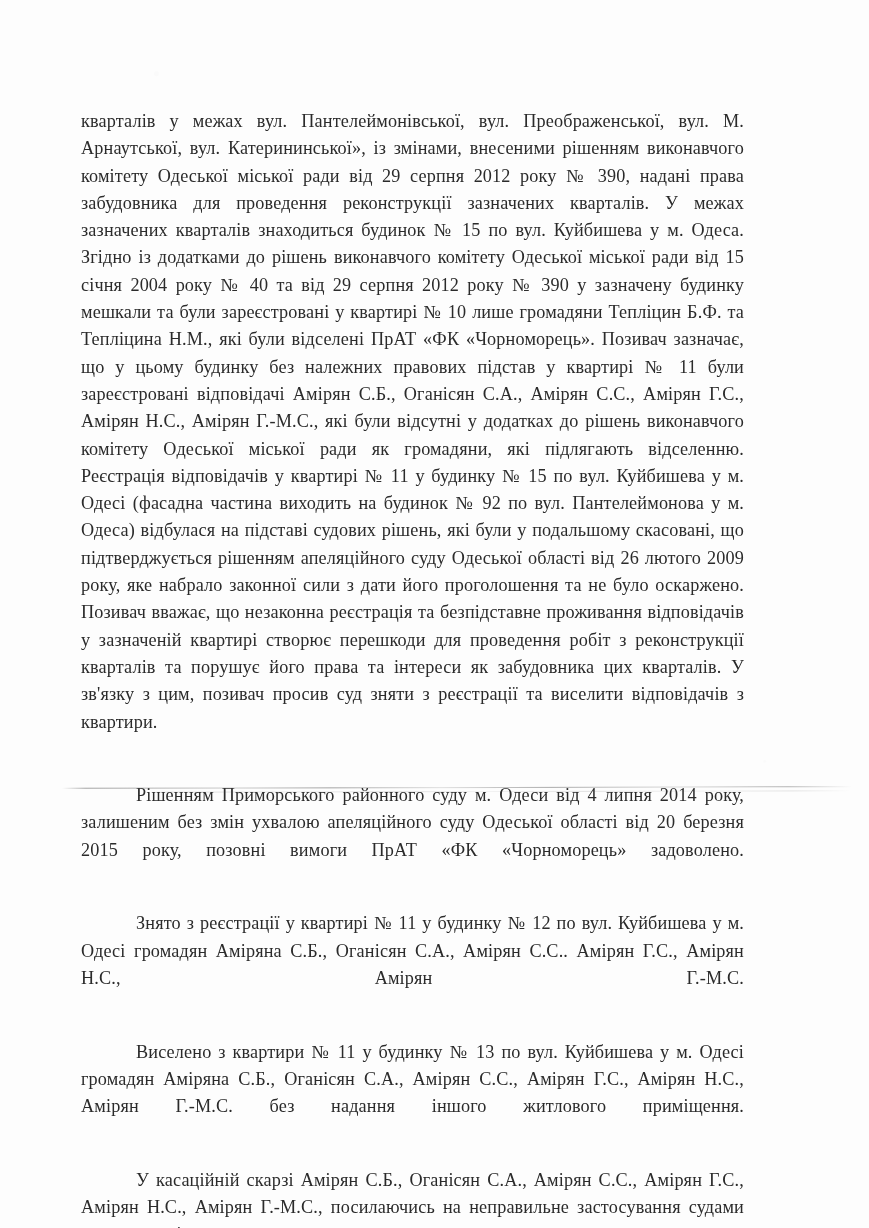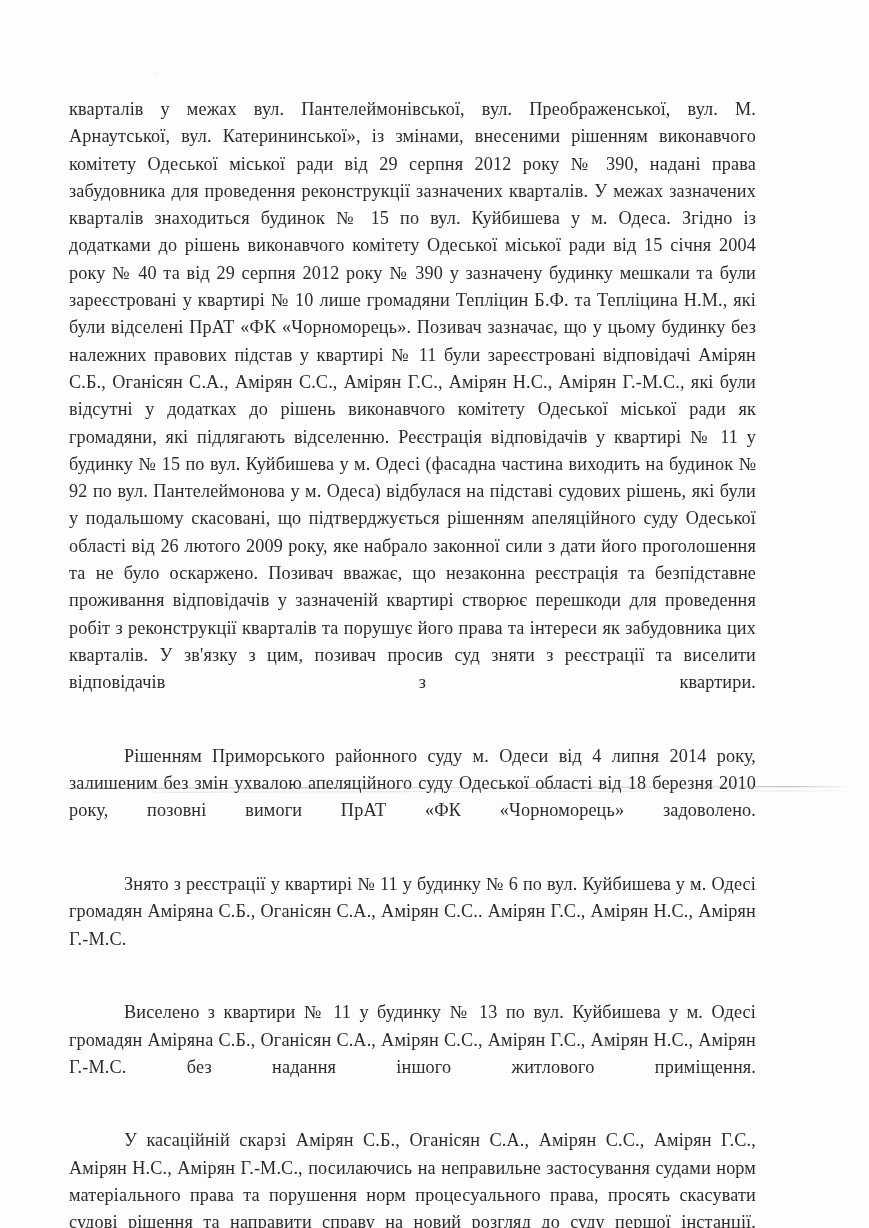--- a/index.html
+++ b/index.html
@@ -39,21 +39,21 @@
   }
 
   .text-block {
     position: absolute;
     left: 65px;
     top: 92px;
     width: 695px;
   }
 
   p.para {
-    margin: 4px;
+    margin: 16px;
     text-align: justify;
     text-justify: inter-word;
     font-size: 18.2px;
     line-height: 27.3px;
     letter-spacing: 0.15px;
     color: #2b2b2b;
     text-indent: 0;
     -webkit-font-smoothing: antialiased;
   }
 
@@ -103,22 +103,22 @@
 </style>
 </head>
 <body>
 
 <div class="paper"></div>
 
 <div class="page">
 
   <div class="text-block">
     <p class="para">кварталів у межах вул. Пантелеймонівської, вул. Преображенської, вул. М. Арнаутської, вул. Катерининської», із змінами, внесеними рішенням виконавчого комітету Одеської міської ради від 29 серпня 2012 року № 390, надані права забудовника для проведення реконструкції зазначених кварталів. У межах зазначених кварталів знаходиться будинок № 15 по вул. Куйбишева у м. Одеса. Згідно із додатками до рішень виконавчого комітету Одеської міської ради від 15 січня 2004 року № 40 та від 29 серпня 2012 року № 390 у зазначену будинку мешкали та були зареєстровані у квартирі № 10 лише громадяни Тепліцин Б.Ф. та Тепліцина Н.М., які були відселені ПрАТ «ФК «Чорноморець». Позивач зазначає, що у цьому будинку без належних правових підстав у квартирі № 11 були зареєстровані відповідачі Амірян С.Б., Оганісян С.А., Амірян С.С., Амірян Г.С., Амірян Н.С., Амірян Г.-М.С., які були відсутні у додатках до рішень виконавчого комітету Одеської міської ради як громадяни, які підлягають відселенню. Реєстрація відповідачів у квартирі № 11 у будинку № 15 по вул. Куйбишева у м. Одесі (фасадна частина виходить на будинок № 92 по вул. Пантелеймонова у м. Одеса) відбулася на підставі судових рішень, які були у подальшому скасовані, що підтверджується рішенням апеляційного суду Одеської області від 26 лютого 2009 року, яке набрало законної сили з дати його проголошення та не було оскаржено. Позивач вважає, що незаконна реєстрація та безпідставне проживання відповідачів у зазначеній квартирі створює перешкоди для проведення робіт з реконструкції кварталів та порушує його права та інтереси як забудовника цих кварталів. У зв'язку з цим, позивач просив суд зняти з реєстрації та виселити відповідачів з квартири.</p>
-    <p class="para indent gap">Рішенням Приморського районного суду м. Одеси від 4 липня 2014 року, залишеним без змін ухвалою апеляційного суду Одеської області від 18 березня 2010 року, позовні вимоги ПрАТ «ФК «Чорноморець» задоволено.</p>
-    <p class="para indent gap">Знято з реєстрації у квартирі № 11 у будинку № 6 по вул. Куйбишева у м. Одесі громадян Аміряна С.Б., Оганісян С.А., Амірян С.С.. Амірян Г.С., Амірян Н.С., Амірян Г.-М.С.</p>
+    <p class="para indent gap">Рішенням Приморського районного суду м. Одеси від 4 липня 2014 року, залишеним без змін ухвалою апеляційного суду Одеської області від 20 березня 2015 року, позовні вимоги ПрАТ «ФК «Чорноморець» задоволено.</p>
+    <p class="para indent gap">Знято з реєстрації у квартирі № 11 у будинку № 12 по вул. Куйбишева у м. Одесі громадян Аміряна С.Б., Оганісян С.А., Амірян С.С.. Амірян Г.С., Амірян Н.С., Амірян Г.-М.С.</p>
     <p class="para indent gap">Виселено з квартири № 11 у будинку № 13 по вул. Куйбишева у м. Одесі громадян Аміряна С.Б., Оганісян С.А., Амірян С.С., Амірян Г.С., Амірян Н.С., Амірян Г.-М.С. без надання іншого житлового приміщення.</p>
     <p class="para indent gap">У касаційній скарзі Амірян С.Б., Оганісян С.А., Амірян С.С., Амірян Г.С., Амірян Н.С., Амірян Г.-М.С., посилаючись на неправильне застосування судами норм матеріального права та порушення норм процесуального права, просять скасувати судові рішення та направити справу на новий розгляд до суду першої інстанції.</p>
 
   </div>
 
   <div class="scan-line"></div>
   <div class="scan-line secondary"></div>
 
 </div>
 

